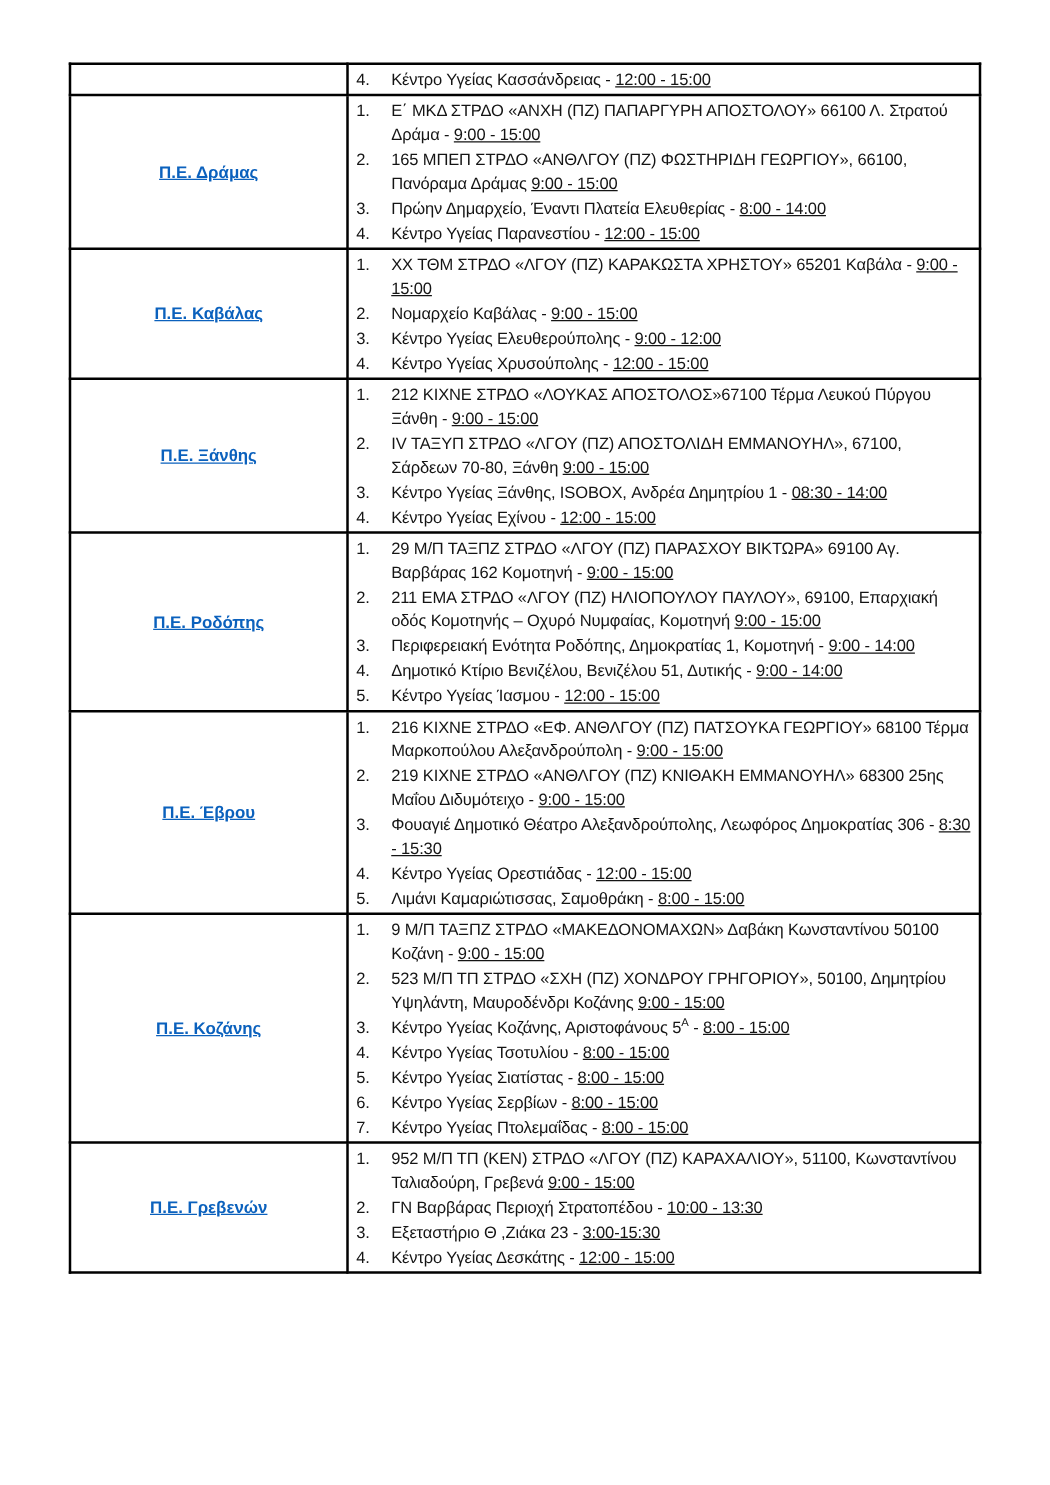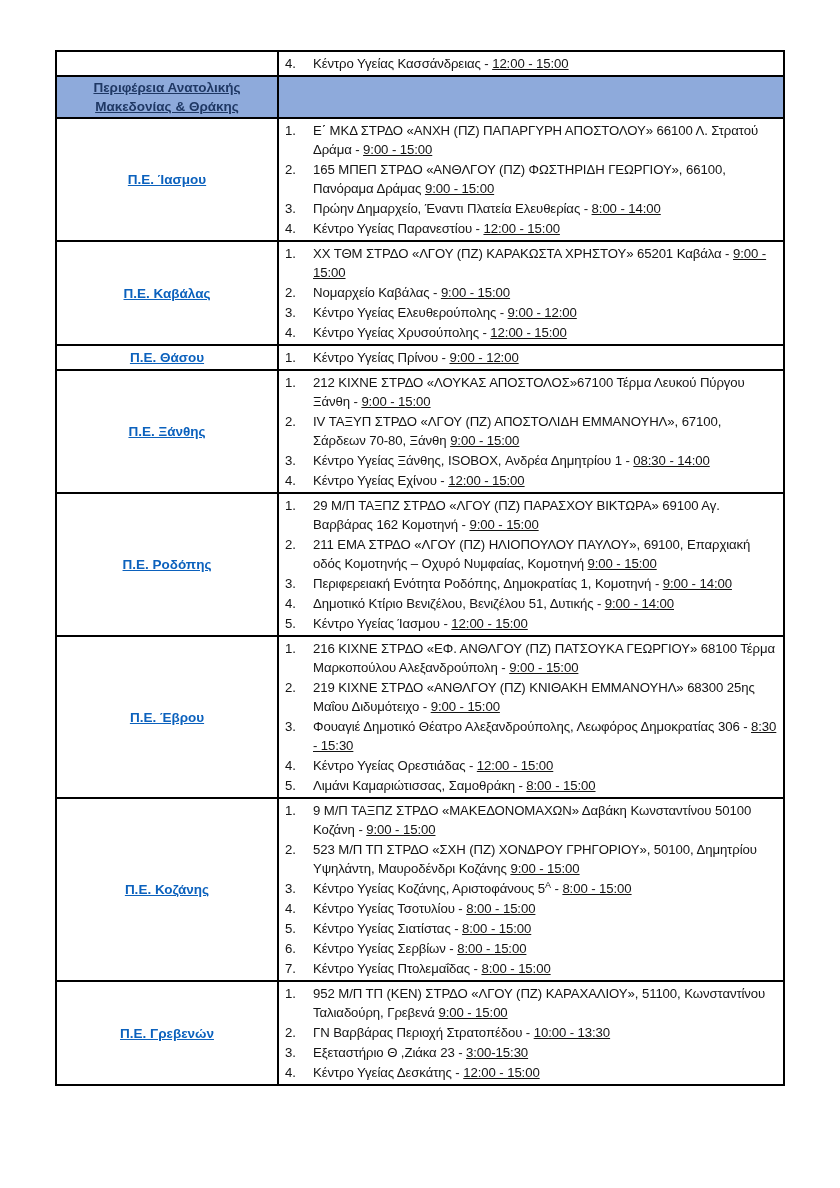--- a/index.html
+++ b/index.html
@@ -48,26 +48,22 @@
     <tbody id="tbody">
         <tr>
           <td class="left"></td>
           <td class="right">
             <div class="item">
               <span class="num">4.</span>
               <div class="txt"><span>Κέντρο Υγείας Κασσάνδρειας - </span><span class="u">12:00 - 15:00</span></div>
             </div>
           </td>
         </tr>
-        <tr class="hdr">
-          <td class="left"><span class="hdr-label">Περιφέρεια Ανατολικής Μακεδονίας &amp; Θράκης</span></td>
-          <td class="right"></td>
-        </tr>
-        <tr>
-          <td class="left"><span class="region-label">Π.Ε. Ίασμου</span></td>
+        <tr>
+          <td class="left"><span class="region-label">Π.Ε. Δράμας</span></td>
           <td class="right">
             <div class="item">
               <span class="num">1.</span>
               <div class="txt"><span>Ε΄ ΜΚΔ ΣΤΡΔΟ «ΑΝΧΗ (ΠΖ) ΠΑΠΑΡΓΥΡΗ ΑΠΟΣΤΟΛΟΥ» 66100 Λ. Στρατού Δράμα - </span><span class="u">9:00 - 15:00</span></div>
             </div>
             <div class="item">
               <span class="num">2.</span>
               <div class="txt"><span>165 ΜΠΕΠ ΣΤΡΔΟ «ΑΝΘΛΓΟΥ (ΠΖ) ΦΩΣΤΗΡΙΔΗ ΓΕΩΡΓΙΟΥ», 66100, Πανόραμα Δράμας </span><span class="u">9:00 - 15:00</span></div>
             </div>
             <div class="item">
@@ -91,29 +87,20 @@
               <span class="num">2.</span>
               <div class="txt"><span>Νομαρχείο Καβάλας - </span><span class="u">9:00 - 15:00</span></div>
             </div>
             <div class="item">
               <span class="num">3.</span>
               <div class="txt"><span>Κέντρο Υγείας Ελευθερούπολης - </span><span class="u">9:00 - 12:00</span></div>
             </div>
             <div class="item">
               <span class="num">4.</span>
               <div class="txt"><span>Κέντρο Υγείας Χρυσούπολης - </span><span class="u">12:00 - 15:00</span></div>
-            </div>
-          </td>
-        </tr>
-        <tr>
-          <td class="left"><span class="region-label">Π.Ε. Θάσου</span></td>
-          <td class="right">
-            <div class="item">
-              <span class="num">1.</span>
-              <div class="txt"><span>Κέντρο Υγείας Πρίνου - </span><span class="u">9:00 - 12:00</span></div>
             </div>
           </td>
         </tr>
         <tr>
           <td class="left"><span class="region-label">Π.Ε. Ξάνθης</span></td>
           <td class="right">
             <div class="item">
               <span class="num">1.</span>
               <div class="txt"><span>212 ΚΙΧΝΕ ΣΤΡΔΟ «ΛΟΥΚΑΣ ΑΠΟΣΤΟΛΟΣ»67100 Τέρμα Λευκού Πύργου Ξάνθη - </span><span class="u">9:00 - 15:00</span></div>
             </div>

